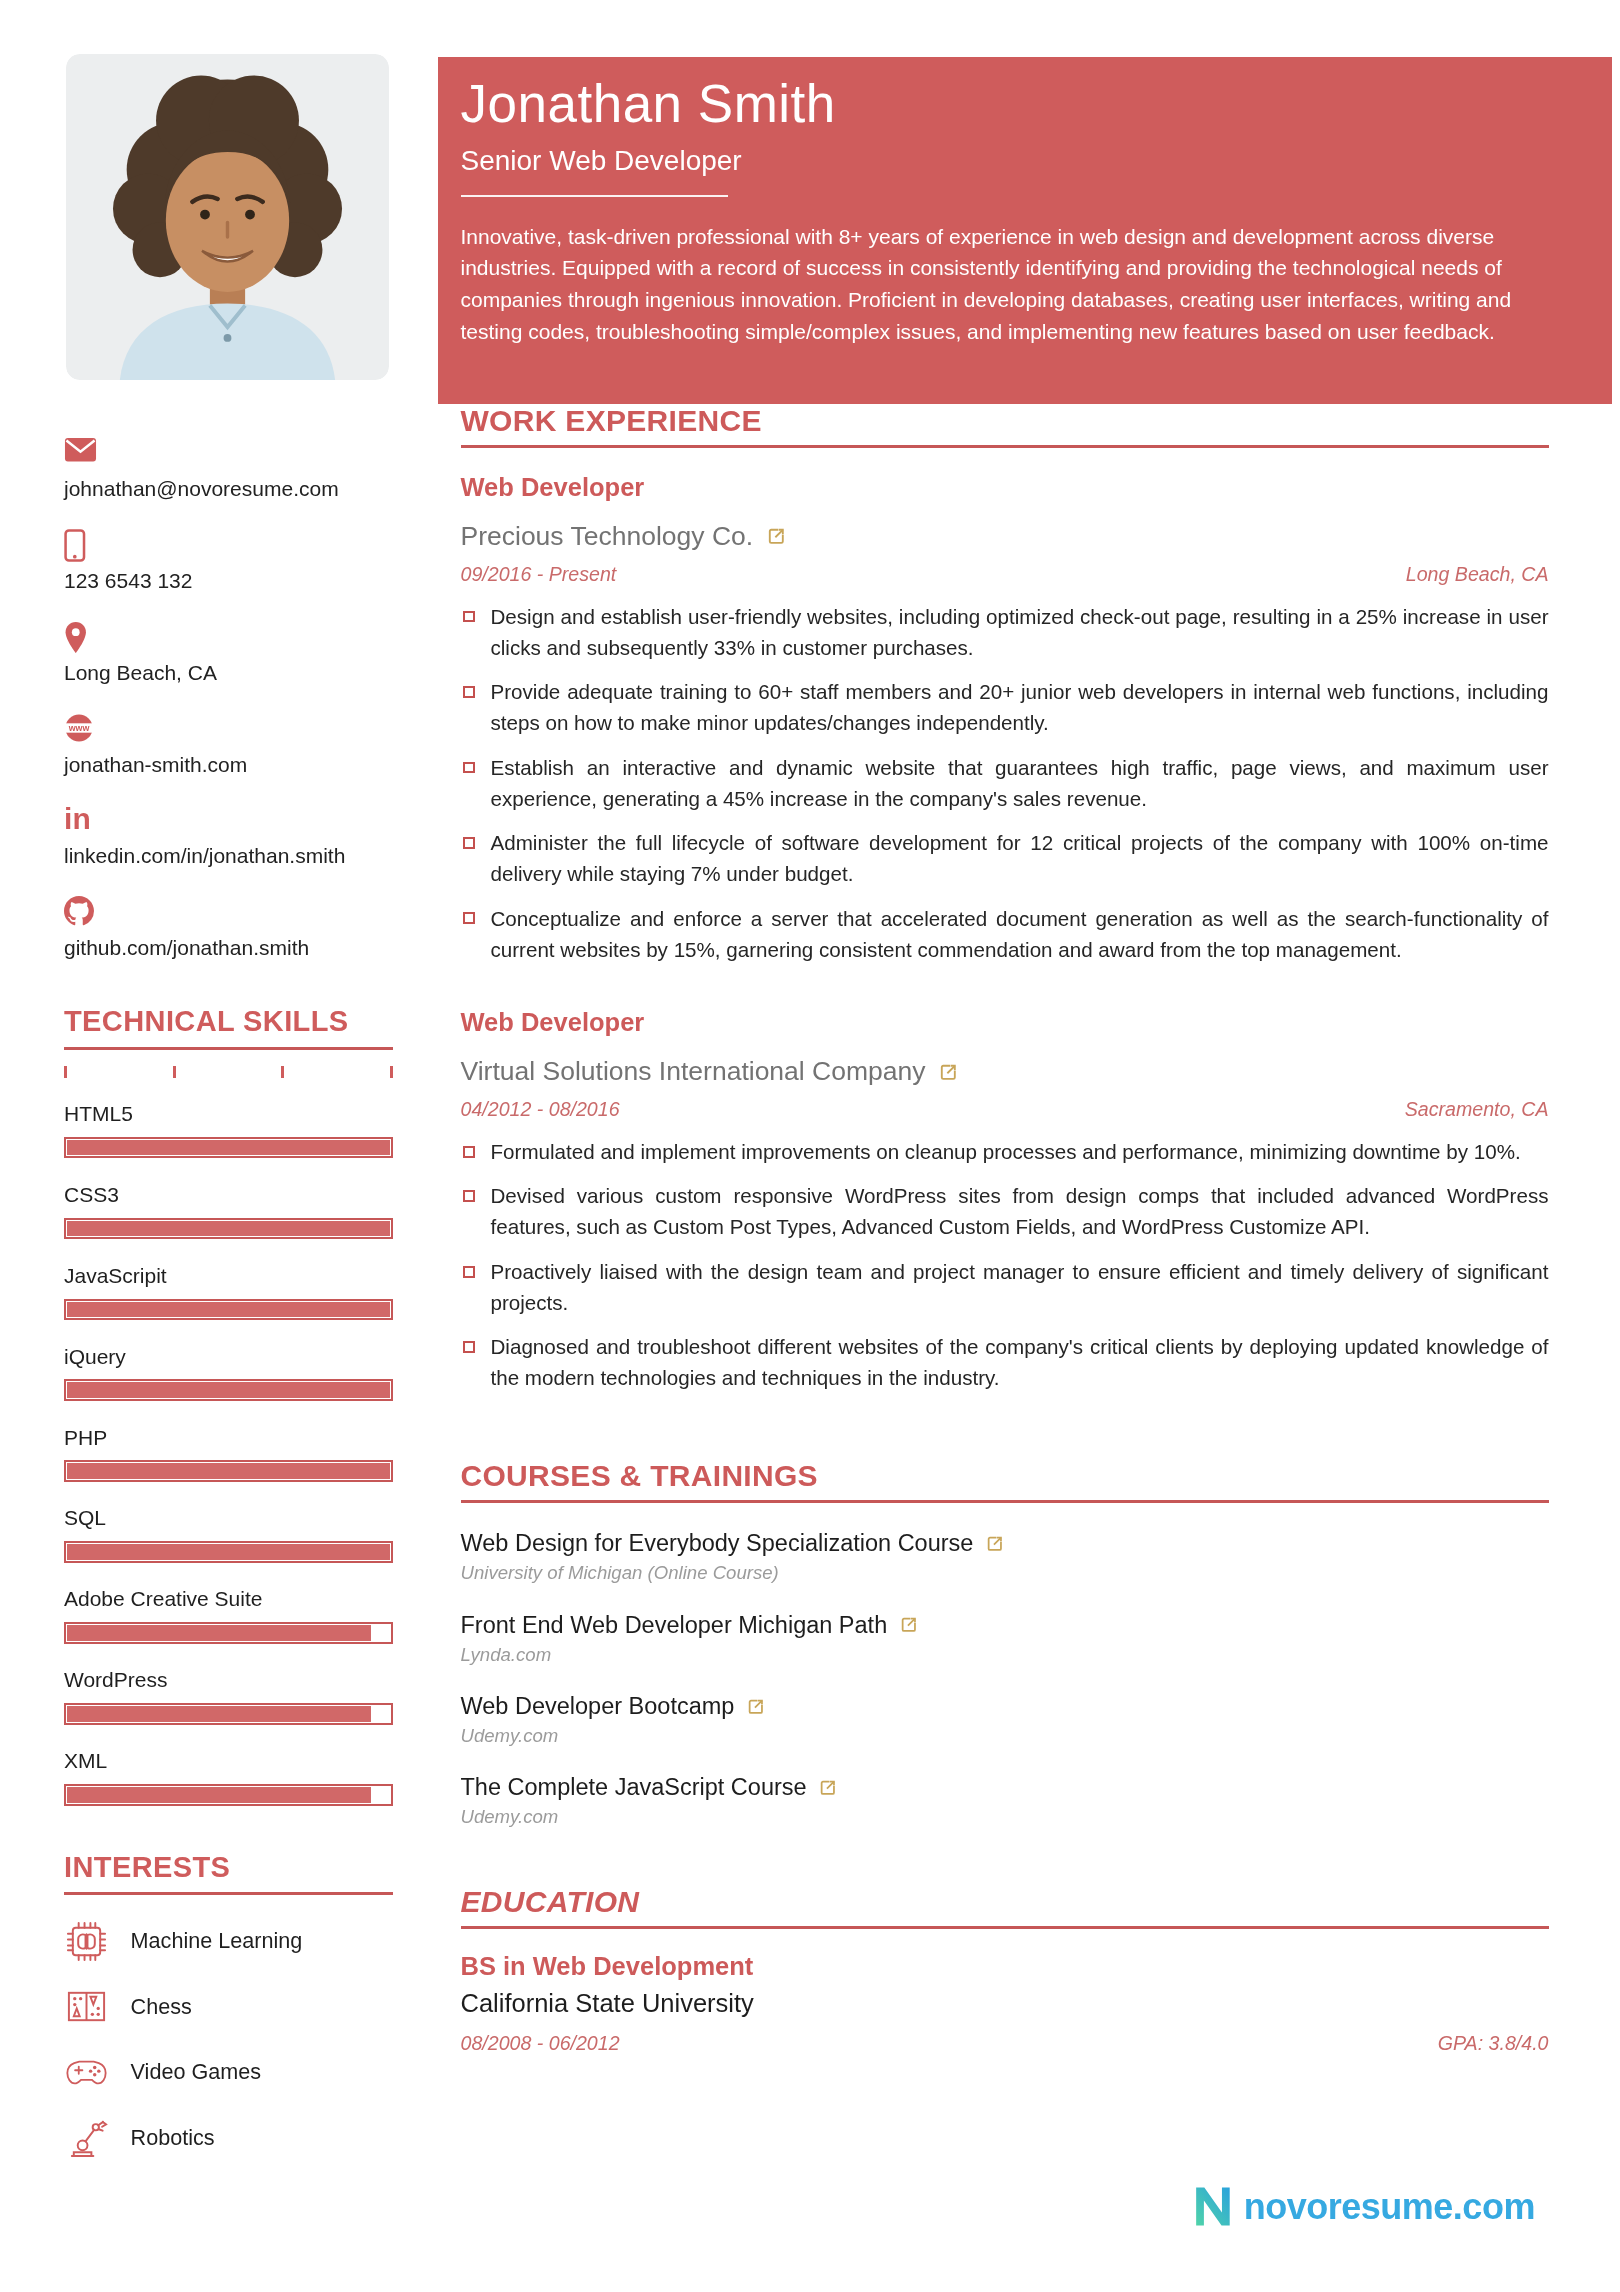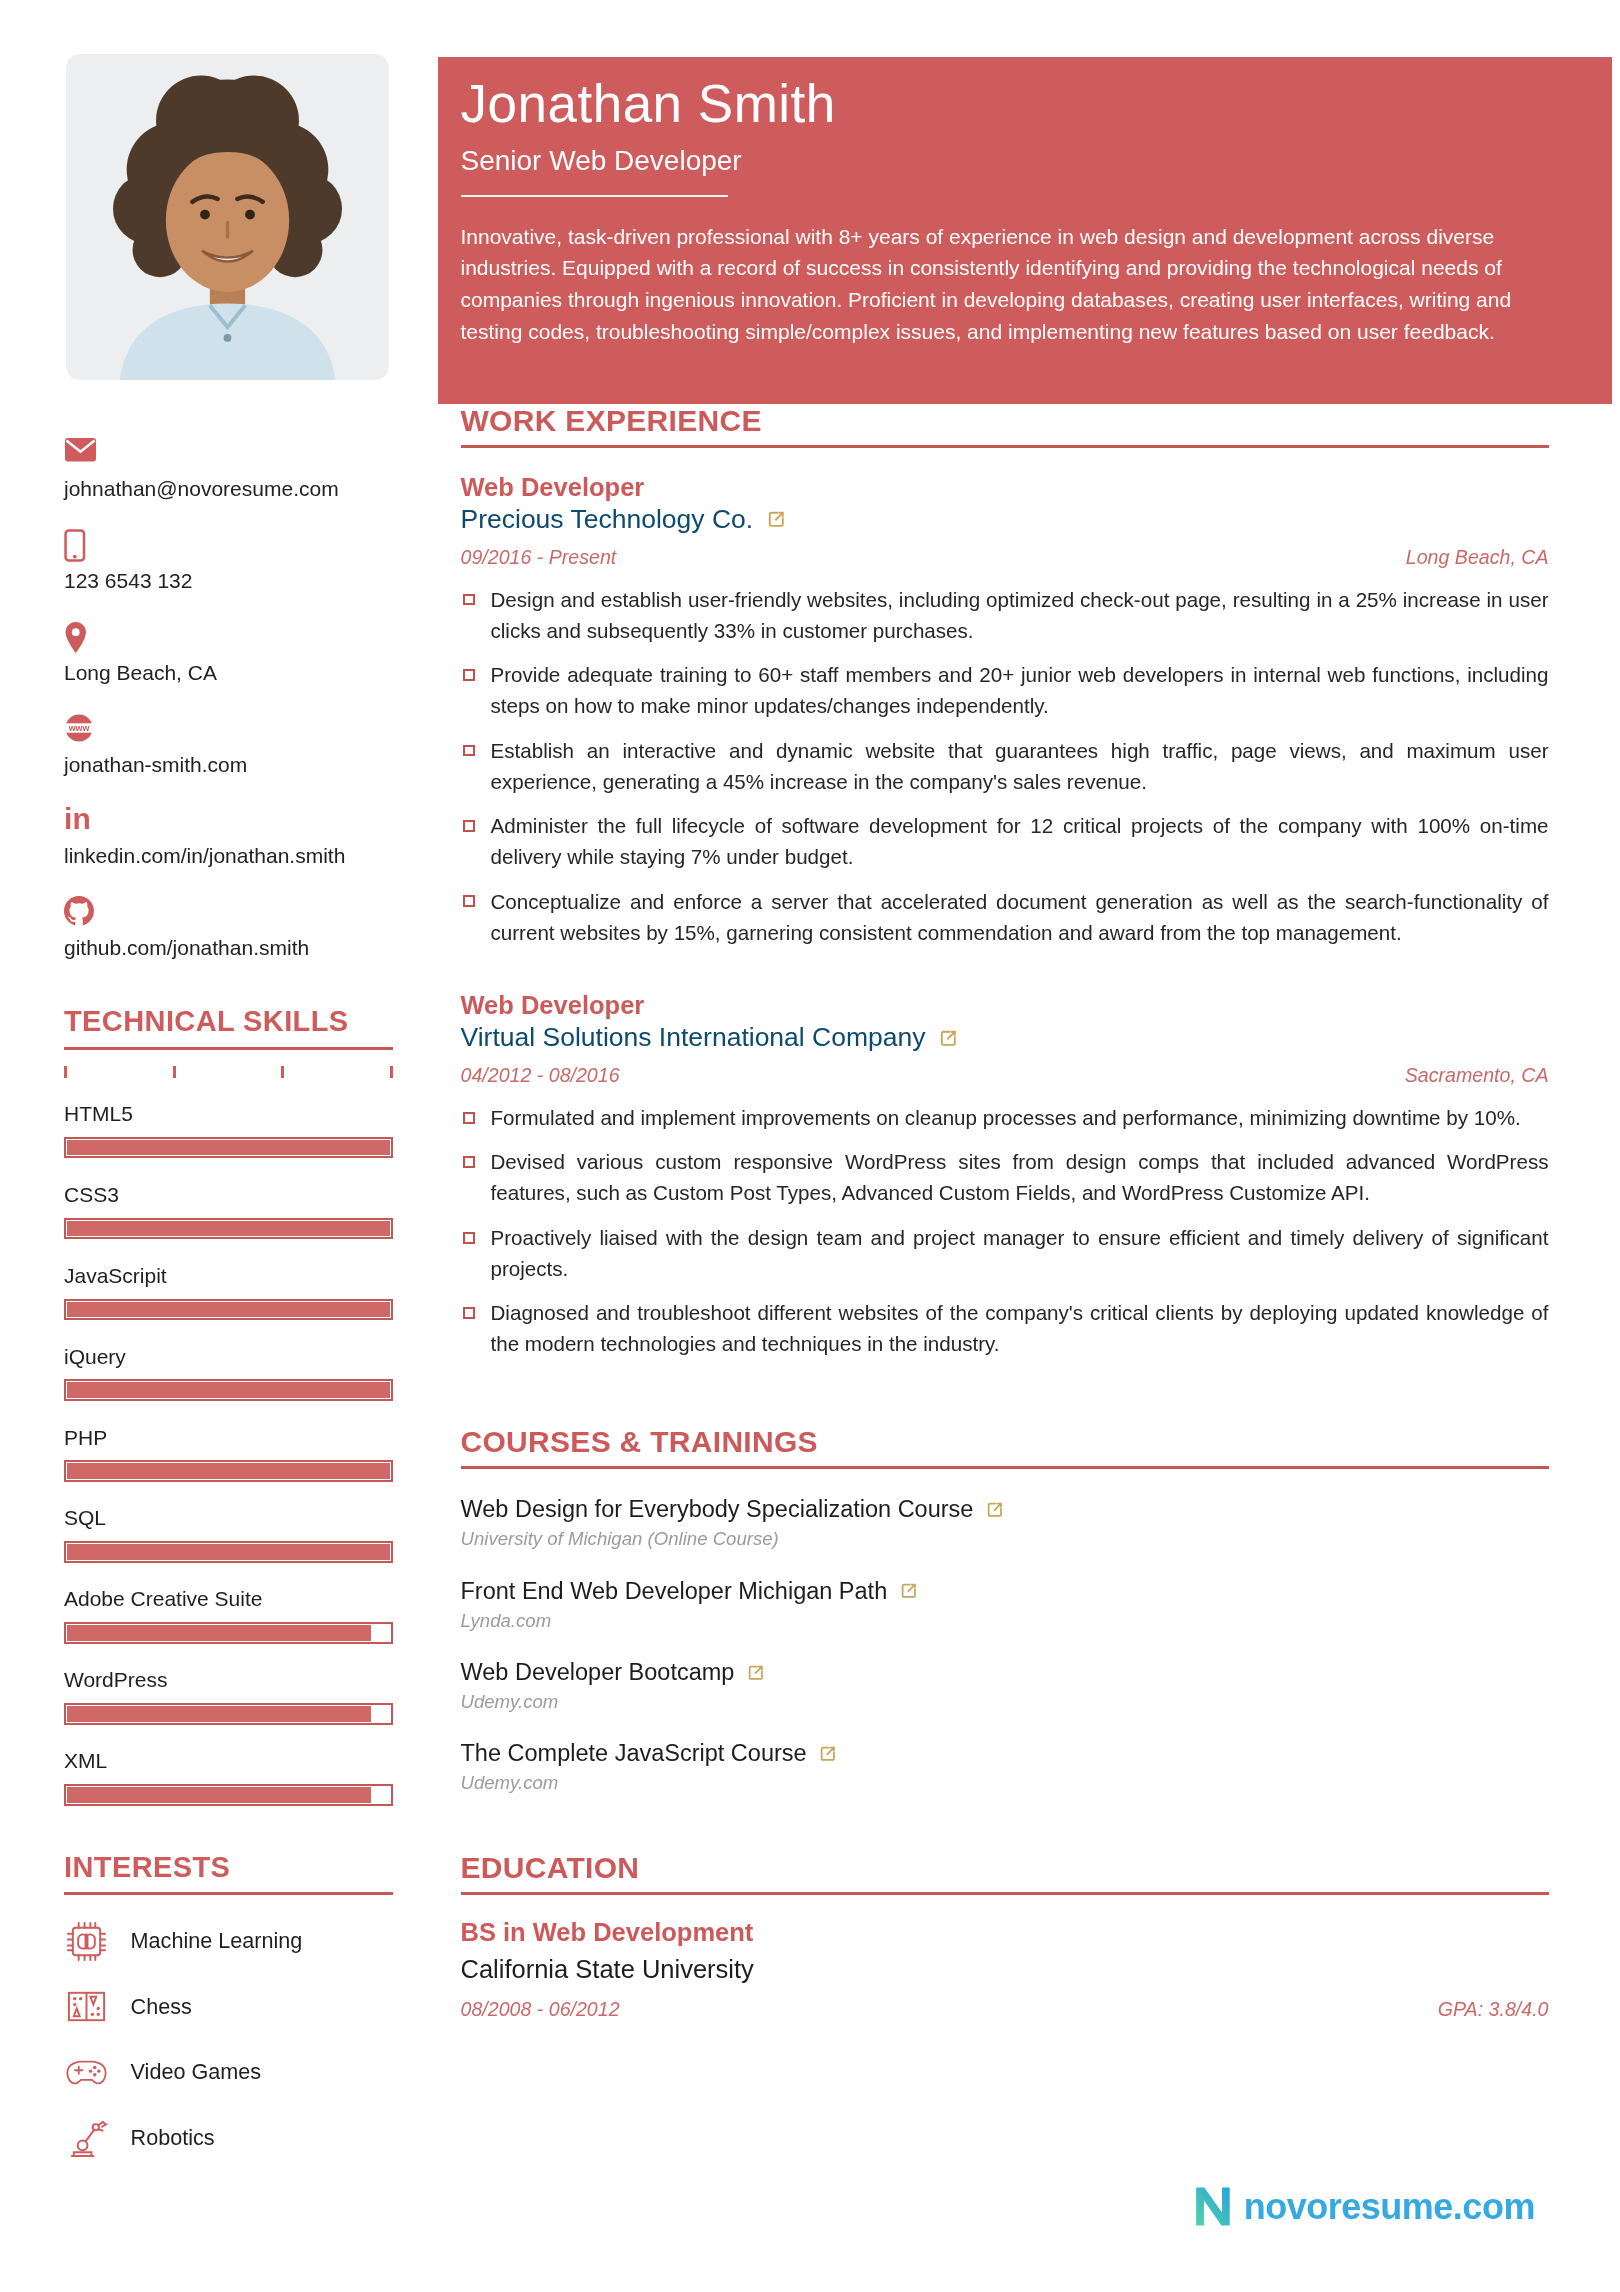--- a/index.html
+++ b/index.html
@@ -56,39 +56,39 @@
   .summary{margin-top:23.5px;font-size:21px;line-height:1.52;font-weight:400;}
 
   .section{margin-left:22.5px;width:1088px;}
   .section-heading{font-size:30px;font-weight:bold;color:#cd5a5a;letter-spacing:0.3px;}
   .section-rule{height:2.9px;background:var(--accent-dark);margin-top:6.9px;}
   .xp-section .section-heading{}
 
   .job{margin-top:25.5px;}
   .job + .job{margin-top:43px;}
   .job-title{font-size:25.5px;font-weight:bold;color:#cd5a5a;}
-  .job-company{margin-top:2px;font-size:26.5px;color:#0c4a6e;display:flex;align-items:center;gap:13.7px;}
+  .job-company{margin-top:19px;font-size:26.5px;color:#737373;display:flex;align-items:center;gap:13.7px;}
   .job-meta{display:flex;justify-content:space-between;margin-top:10.8px;font-size:19.6px;font-style:italic;color:var(--meta-red);}
   .bullets{list-style:none;margin-top:15.7px;}
   .bullets li{
     position:relative;padding-left:30px;margin-bottom:13.7px;
     font-size:20.6px;line-height:1.5;color:#262626;
     text-align:justify;
   }
   .bullets li::before{
     content:"";position:absolute;left:2.9px;top:8.8px;
     width:7.8px;height:7.8px;border:2.5px solid #c4504e;background:#fff;
   }
 
   .courses-section .section-heading{margin-top:65px;}
   .course-item{margin-top:27.4px;}
   .course-title{font-size:23.5px;color:#1d1d1d;display:flex;align-items:center;gap:12.7px;}
   .course-provider{margin-top:4.9px;font-size:18.6px;font-style:italic;color:var(--gray);}
 
-  .edu-section .section-heading{margin-top:57px;}
+  .edu-section .section-heading{margin-top:57px;font-style:italic;}
   .degree{margin-top:23.5px;font-size:25.5px;font-weight:bold;color:#cd5a5a;}
   .school{margin-top:7.8px;font-size:25.5px;color:#1d1d1d;}
   .edu-meta{display:flex;justify-content:space-between;margin-top:13.7px;font-size:19.6px;font-style:italic;color:var(--meta-red);text-align:center;}
 
   .ext-link{display:inline-flex;flex:none;}
 
   
   .brand{position:absolute;left:1191px;top:2184px;display:flex;align-items:center;gap:9.8px;}
   .brand-text{font-size:36px;font-weight:bold;color:var(--brand-blue);letter-spacing:-0.5px;}
 </style>

